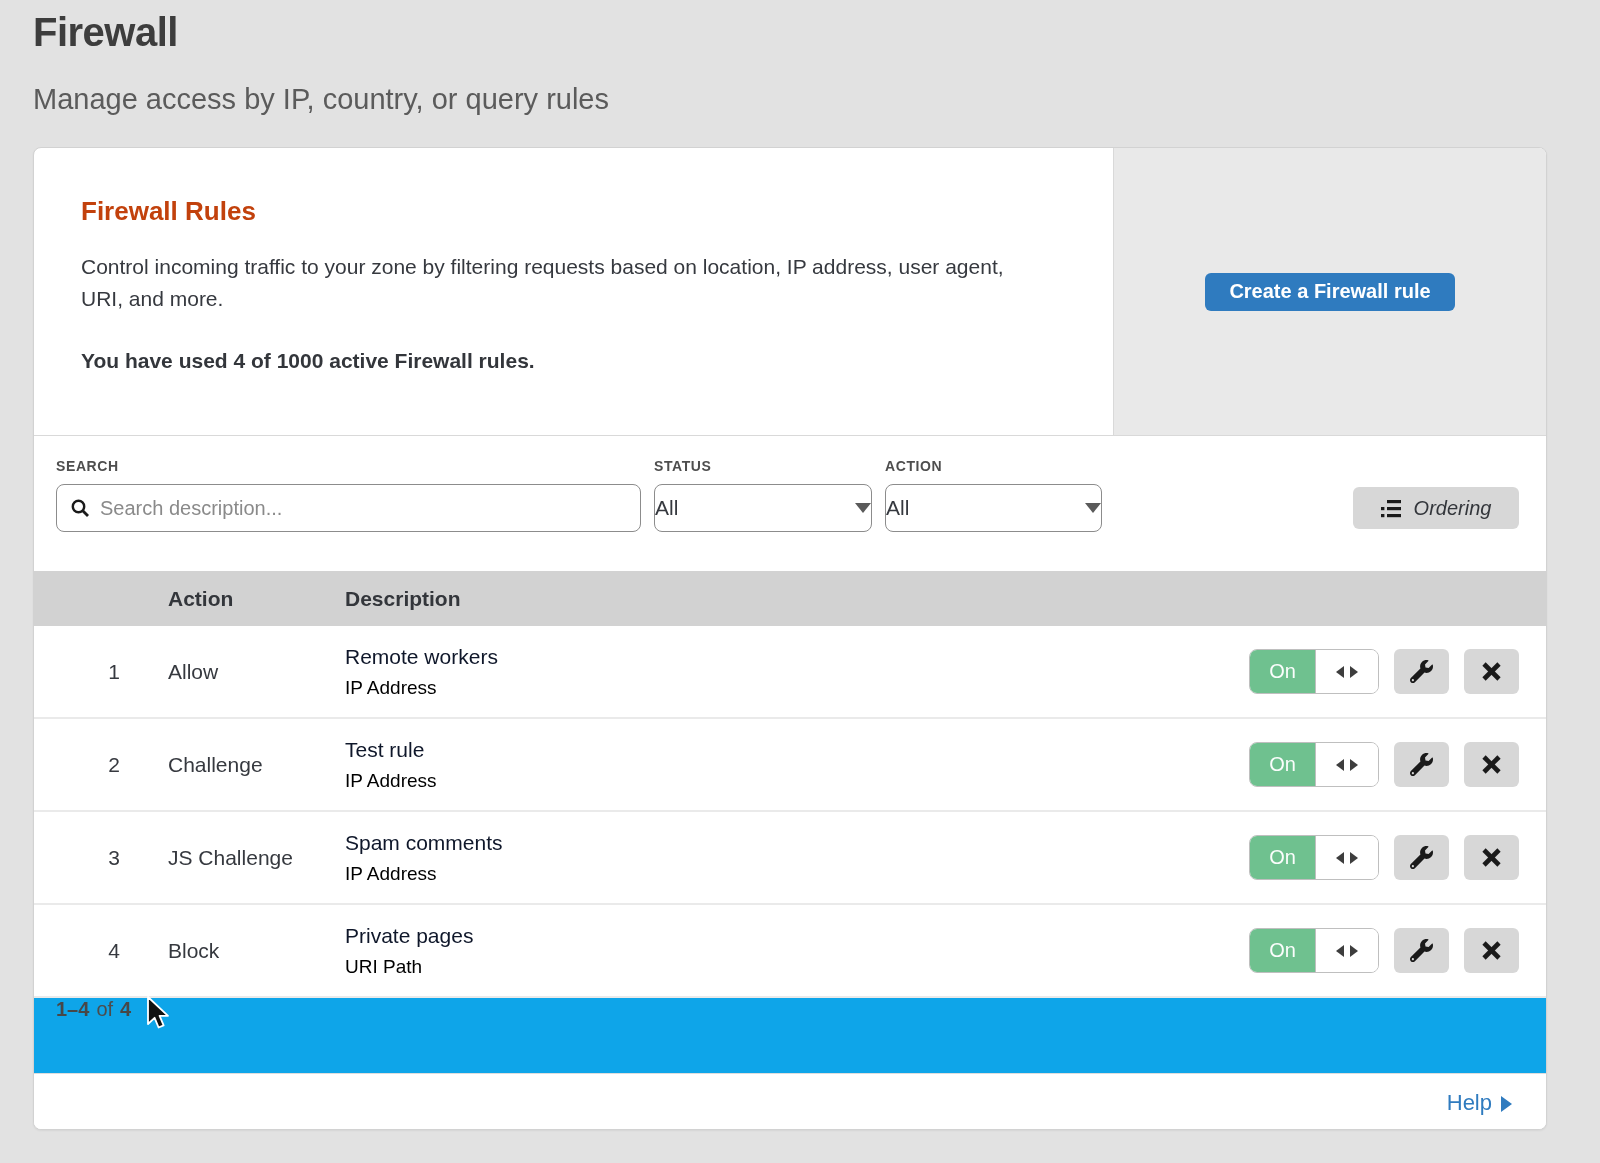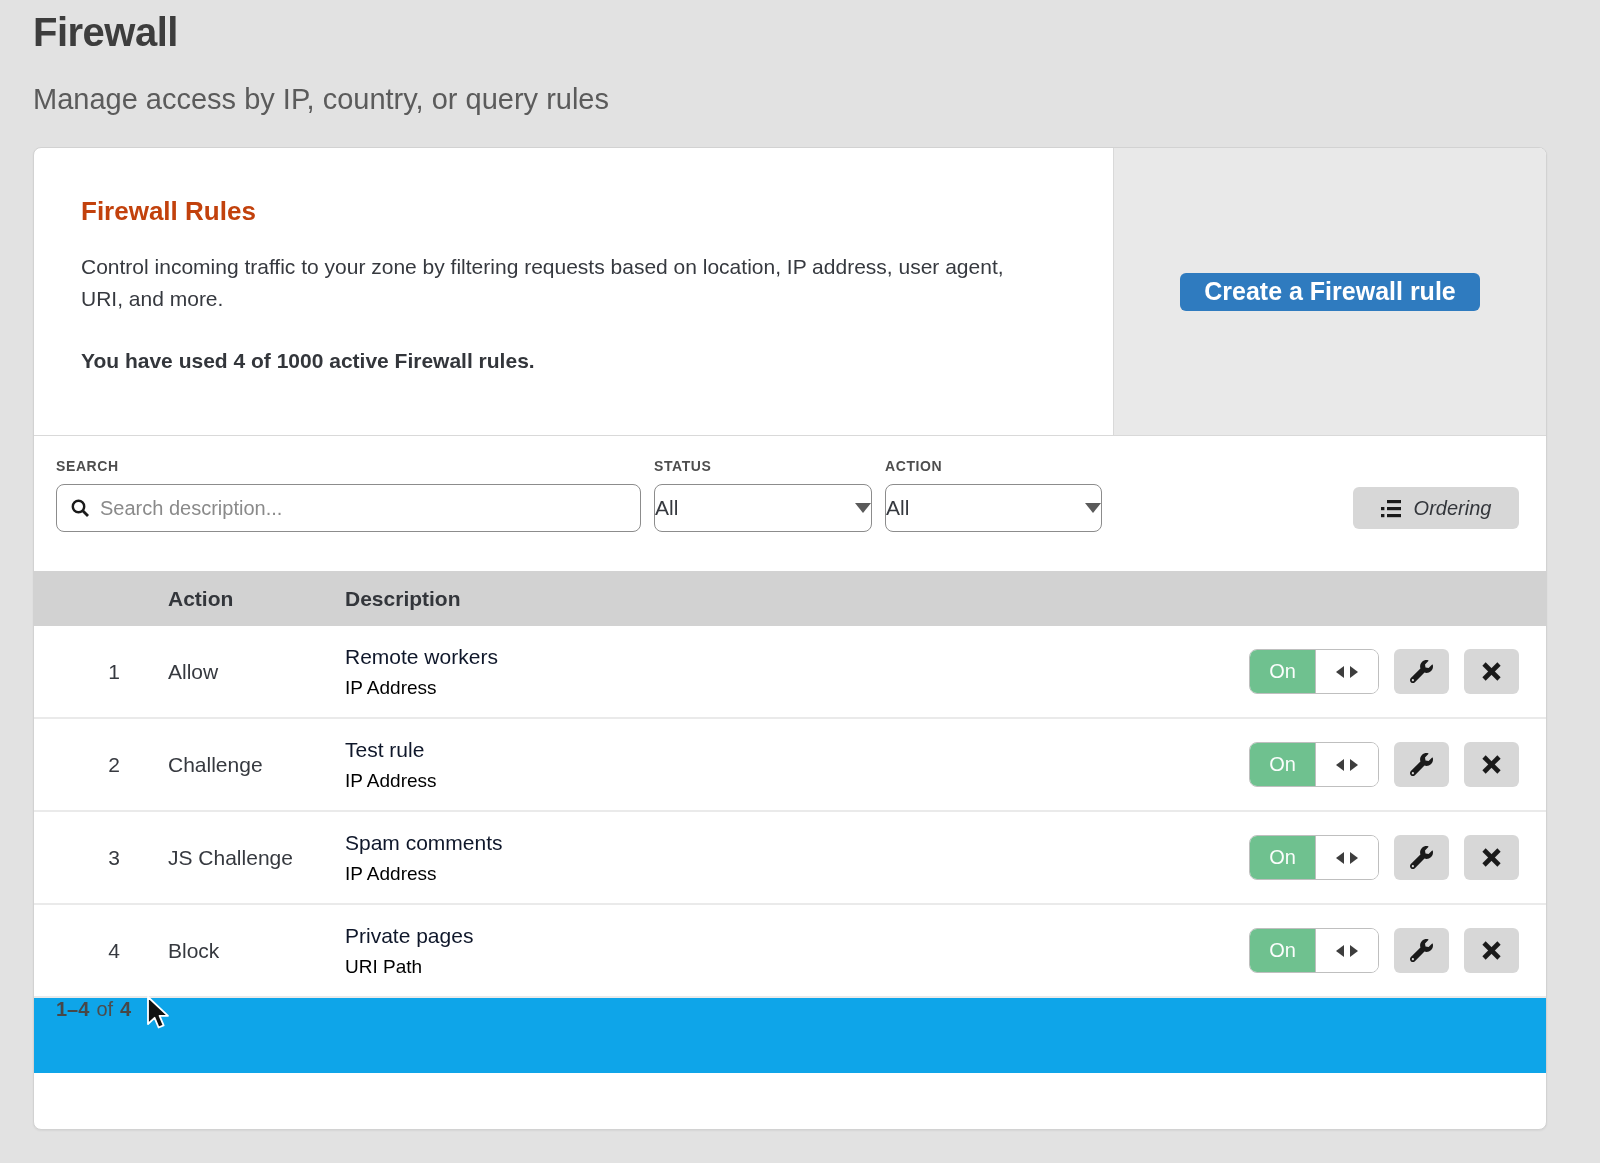--- a/index.html
+++ b/index.html
@@ -29,21 +29,21 @@
   .intro-heading { font-size:26px; font-weight:700; color:#c2410c; }
   .intro-desc { margin-top:24px; font-size:21px; line-height:32px; color:#36393f; max-width:960px; }
   .intro-usage { margin-top:34px; font-size:21px; font-weight:700; color:#33363b; }
   .intro-right {
     position:absolute; top:0; right:0; bottom:0; width:433px;
     background:#e9e9e9; border-left:1px solid #d9d9d9;
     display:flex; align-items:center; justify-content:center;
   }
   .btn-primary {
     min-width:248px; height:38px; padding:0 24px;
-    background:#2f7bbf; color:#fff; font-size:25px; font-weight:700;
+    background:#2f7bbf; color:#fff; font-size:20px; font-weight:700;
     font-family:"Liberation Sans", sans-serif;
     border:none; border-radius:6px; cursor:pointer;
   }
 
   
   .filters { position:relative; height:135px; background:#fff; }
   .filter-label {
     position:absolute; font-size:14px; font-weight:700; color:#4e4e4e; letter-spacing:0.6px;
   }
   .lbl-search { left:22px; top:22px; }
@@ -317,18 +317,24 @@
     </div>
 
   </div>
 
   <div class="pagination">
     <span class="pg-strong">1–4</span>
     <span>of</span>
     <span class="pg-strong">4</span>
   </div>
 
+  <div class="card-footer">
+    <a class="help-link">
+      <span>Help</span>
+      <span class="caret-right"></span>
+    </a>
+  </div>
 
 </div>
 
 <svg class="cursor" width="26" height="34" viewBox="0 0 26 34">
   <path d="M2,1 L2,28 L8.6,21.8 L12.6,31.5 L17.6,29.4 L13.6,19.8 L22,19.8 Z" fill="#111" stroke="#fff" stroke-width="1.8" stroke-linejoin="round"></path>
 </svg>
 
 </body></html>

